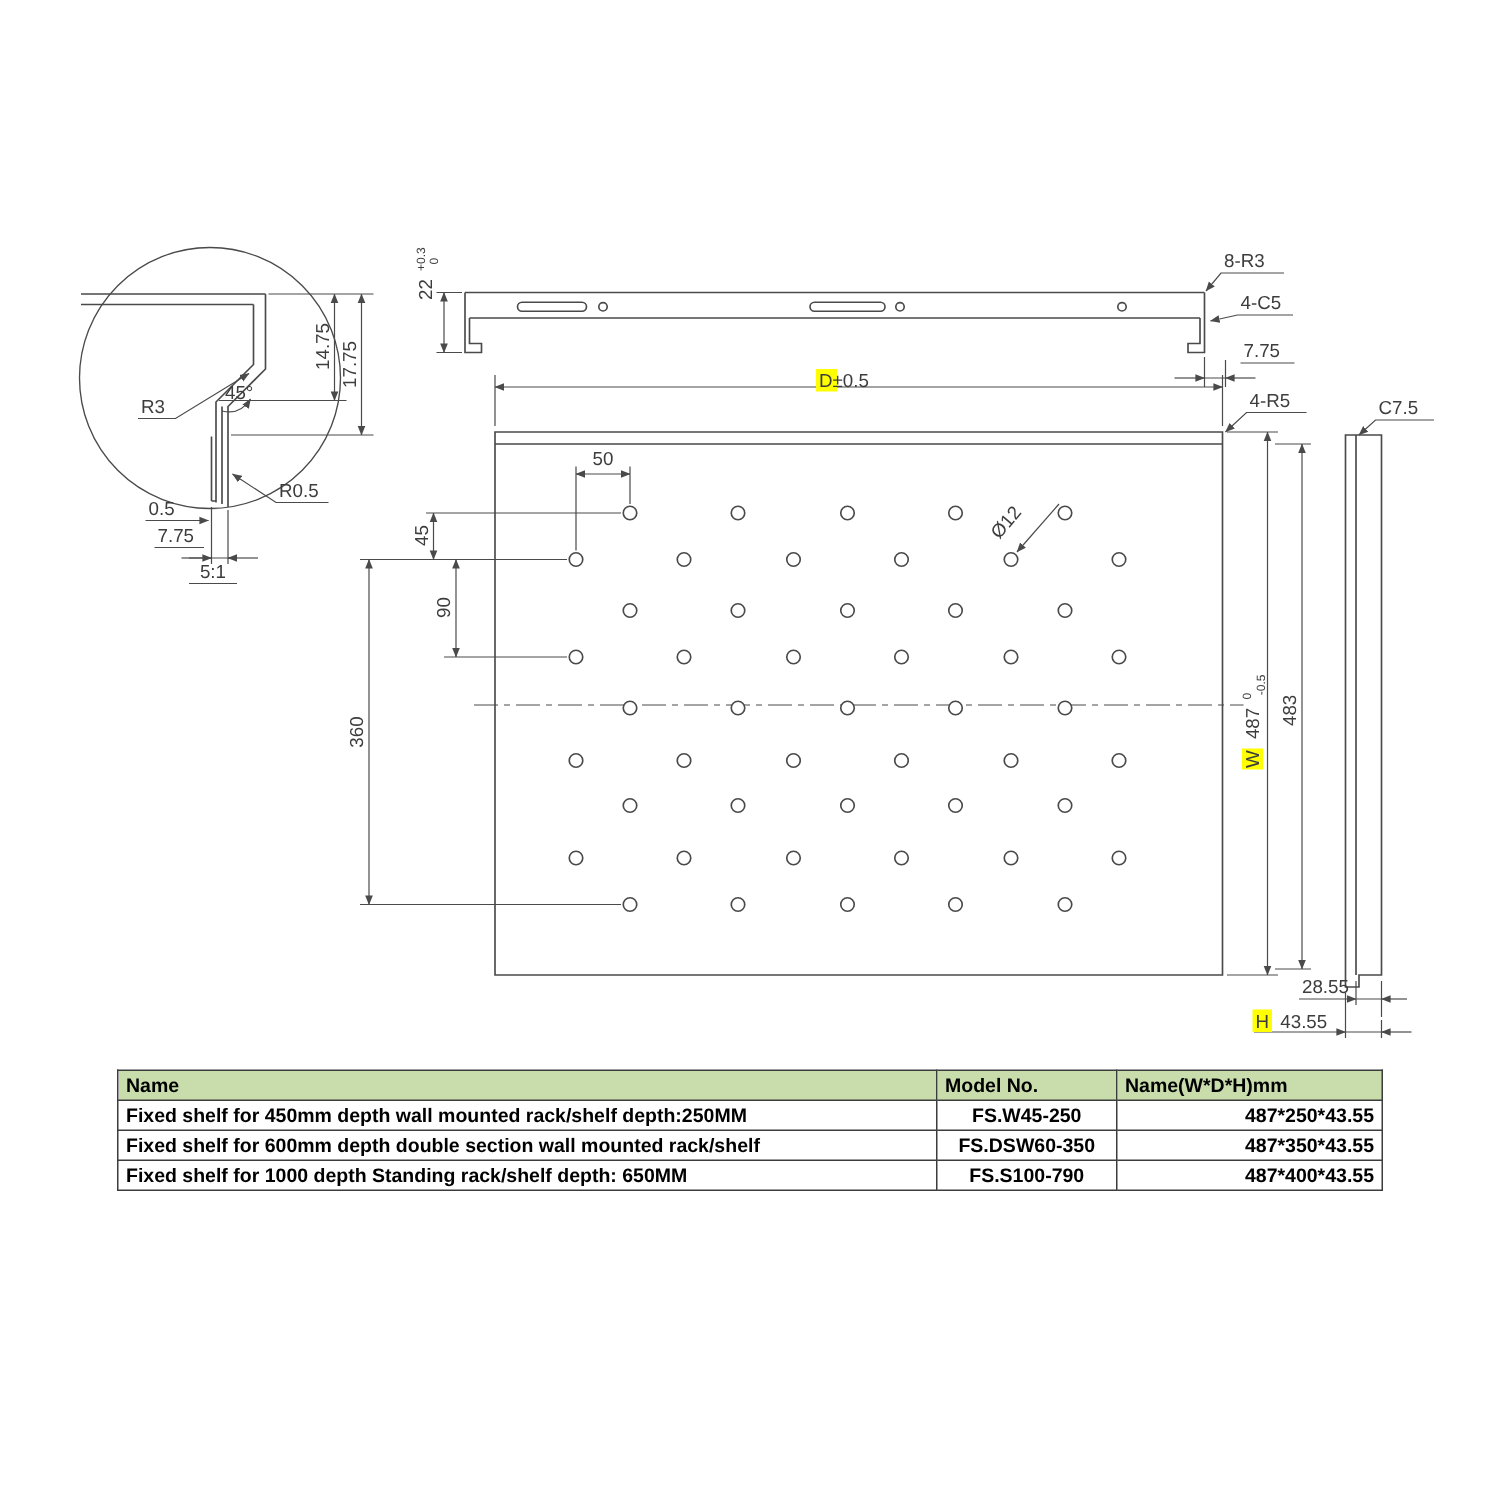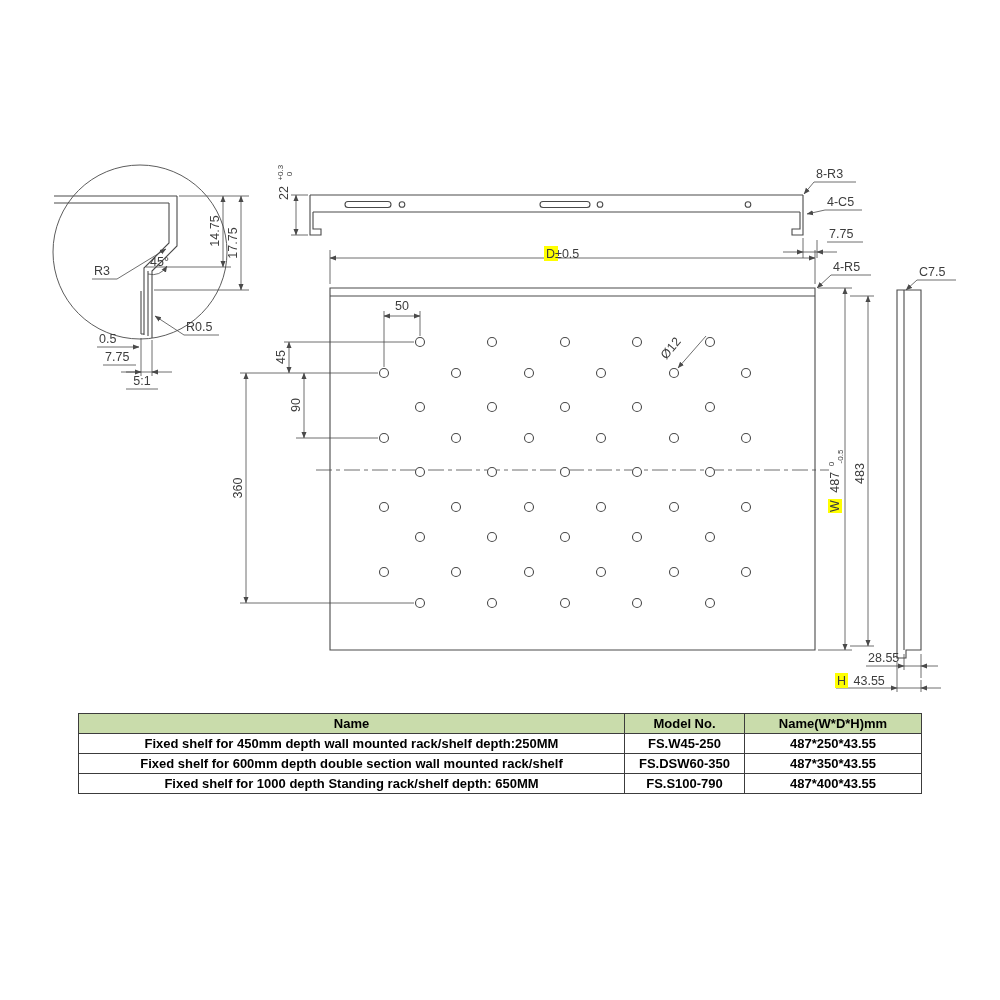--- a/index.html
+++ b/index.html
@@ -12,24 +12,24 @@
   .cl   { stroke-dasharray:16 4 4 4; }
   .hl   { fill:var(--highlight,#ffff00); }
   .hole { fill:#fff; stroke:var(--line,#4a4a4a); stroke-width:1.1; }
   .tol  { font-size:8px; }
 
   .spec-table { position:absolute; left:78px; top:713px; width:843px;
                 border-collapse:collapse; table-layout:fixed;
                 font-size:13px; font-weight:bold; color:#000; }
   .spec-table th, .spec-table td { border:1px solid #3c3c3c; height:20px;
                 padding:0 5px; overflow:hidden; white-space:nowrap; }
-  .spec-table th { background:var(--table_header_bg,#c9dcab); text-align:center; font-weight:bold; }
-  .c-name  { text-align:center;margin-left:40px; }
+  .spec-table th { background:var(--table_header_bg,#c9dcab); text-align:left; font-weight:bold; }
+  .c-name  { text-align:left;margin-left:40px; }
   .c-model { text-align:center; }
-  .c-size  { text-align:center; }
+  .c-size  { text-align:right; }
 </style>
 </head>
 <body>
 
 <svg class="drawing" width="1000" height="710" viewBox="0 0 1000 710">
   <defs>
     <marker id="arr" viewBox="0 0 10 10" refX="9.5" refY="5" markerWidth="8" markerHeight="8" orient="auto-start-reverse">
       <path d="M0,1 L10,5 L0,9 Z" fill="#4a4a4a"></path>
     </marker>
   </defs>

